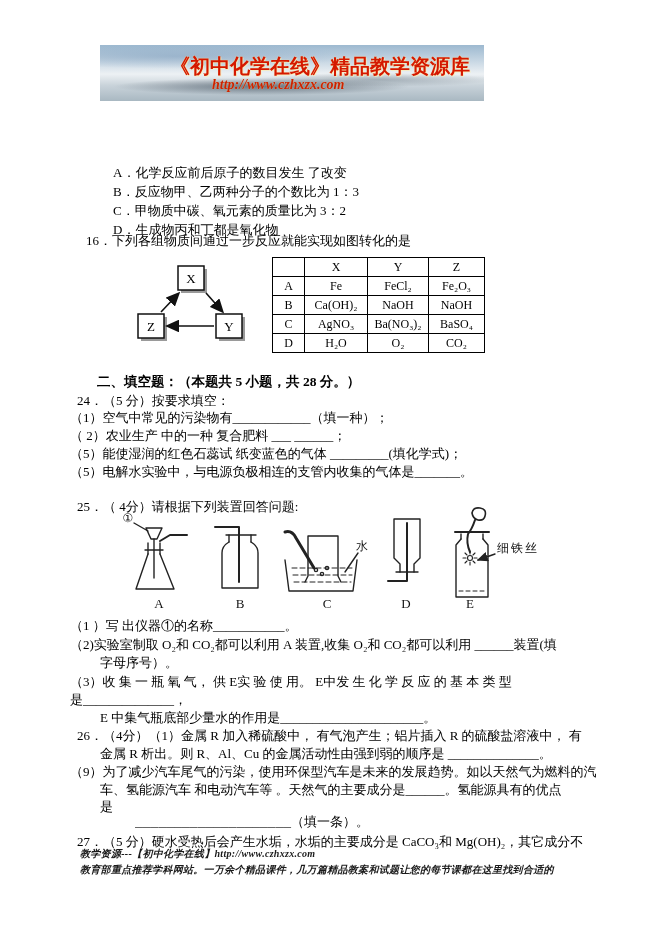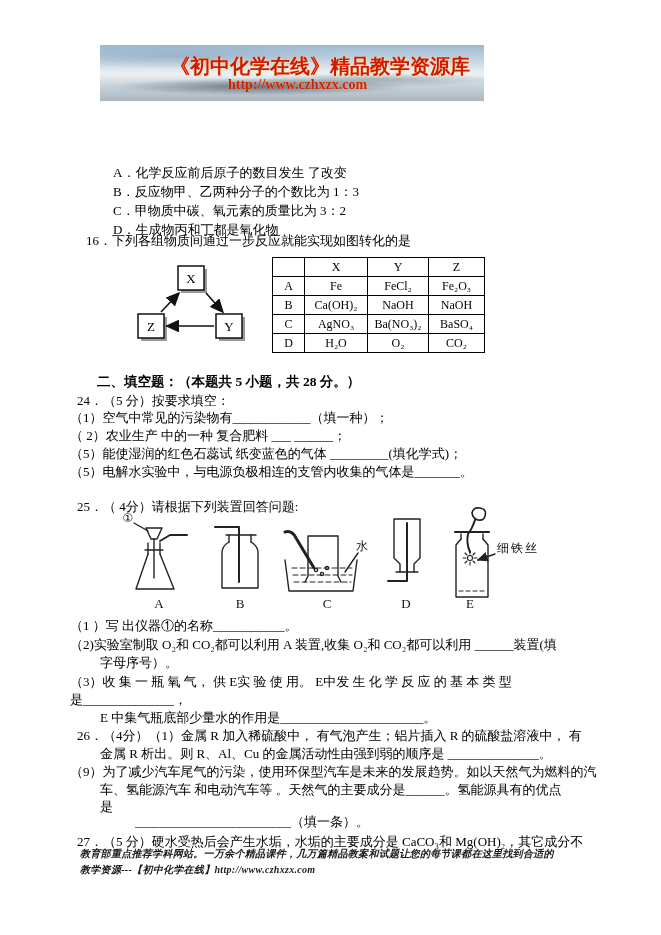--- a/index.html
+++ b/index.html
@@ -22,23 +22,24 @@
       linear-gradient(180deg,#9db9d0 0%,#c6d6e3 28%,#edf1f4 52%,#c9d3da 72%,#a9b8c2 100%);
     overflow:hidden;
   }
   .banner-title{
     position:absolute;left:70px;top:8px;
     font-size:20px;font-weight:bold;color:#d41800;
     letter-spacing:0px;white-space:nowrap;
     text-shadow:0 0 1px #ffe9a0, 1px 1px 0 rgba(255,240,180,.6);
   }
   .banner-url{
-    position:absolute;left:128px;top:32px;
+    position:absolute;left:112px;top:32px;
     font-size:14px;font-weight:bold;color:#cc2200;white-space:nowrap;
     text-shadow:0 0 1px rgba(255,230,160,.7);
+    font-style:italic;
   }
 
   
   table.qtable{border-collapse:collapse;}
   table.qtable td,table.qtable th{
     border:1px solid #000;font-size:12px;font-weight:normal;
     text-align:center;vertical-align:middle;padding:0;height:18px;
     font-family:"Liberation Serif","DejaVu Serif",serif;
   }
   .col-l{width:31px;} .col-x{width:62px;} .col-y{width:60px;} .col-z{width:55px;}
@@ -231,15 +232,15 @@
 <div class="abs line" style="left:77px;top:727px;">26．（4分）（1）金属 R 加入稀硫酸中， 有气泡产生；铝片插入 R 的硫酸盐溶液中， 有</div>
 <div class="abs line" style="left:100px;top:745px;">金属 R 析出。则 R、Al、Cu 的金属活动性由强到弱的顺序是 ______________。</div>
 <div class="abs line" style="left:70px;top:763px;">（9）为了减少汽车尾气的污染，使用环保型汽车是未来的发展趋势。如以天然气为燃料的汽</div>
 <div class="abs line" style="left:100px;top:781px;">车、氢能源汽车 和电动汽车等 。天然气的主要成分是______。氢能源具有的优点</div>
 <div class="abs line" style="left:100px;top:798px;">是</div>
 <div class="abs line" style="left:135px;top:814px;font-family:Liberation Mono, monospace;">____________________（填一条）。</div>
 
 <div class="abs line" style="left:77px;top:833px;">27．（5 分）硬水受热后会产生水垢，水垢的主要成分是 CaCO₃和 Mg(OH)₂，其它成分不</div>
 
 <div class="abs" style="left:80px;top:846px;width:510px;">
+  <div class="footer-line">教学资源---【初中化学在线】http://www.czhxzx.com</div>
   <div class="footer-line">教育部重点推荐学科网站。一万余个精品课件，几万篇精品教案和试题让您的每节课都在这里找到合适的</div>
-  <div class="footer-line">教学资源---【初中化学在线】http://www.czhxzx.com</div>
 </div>
 
 </body></html>

